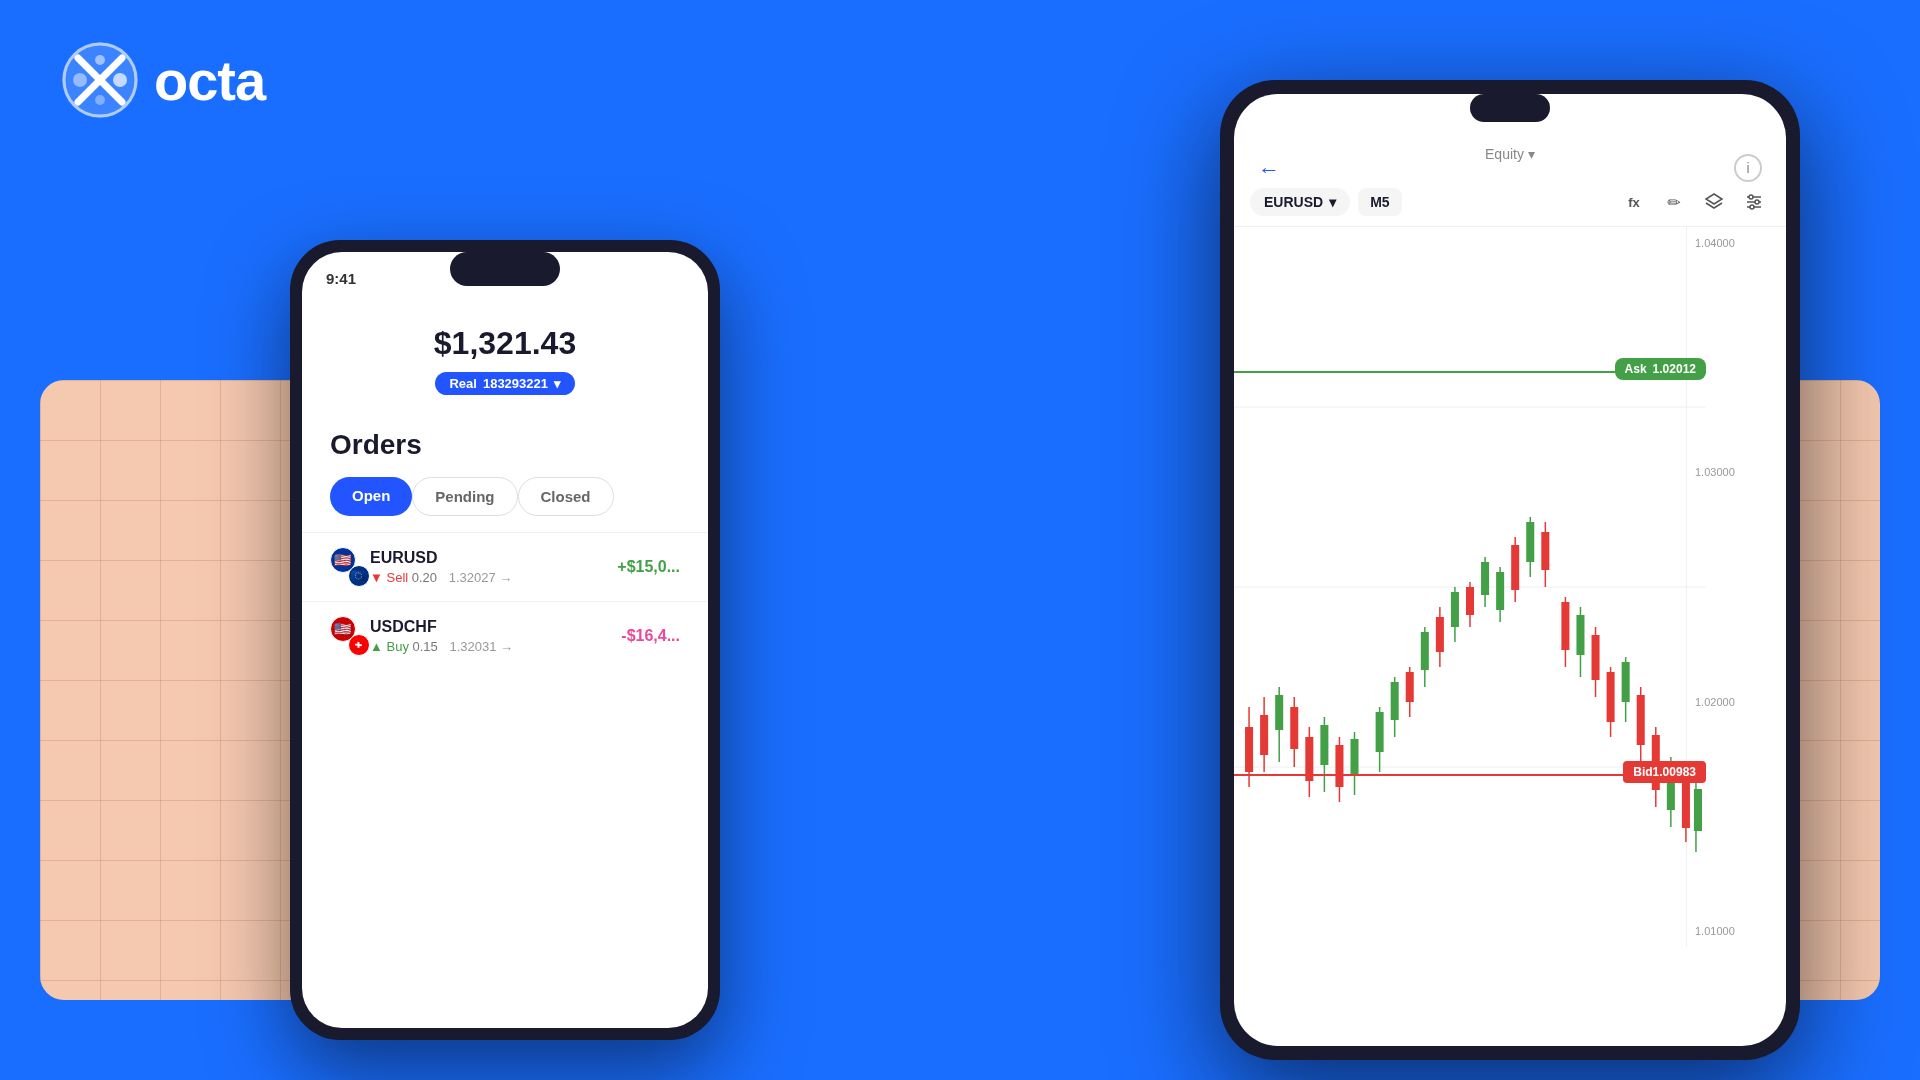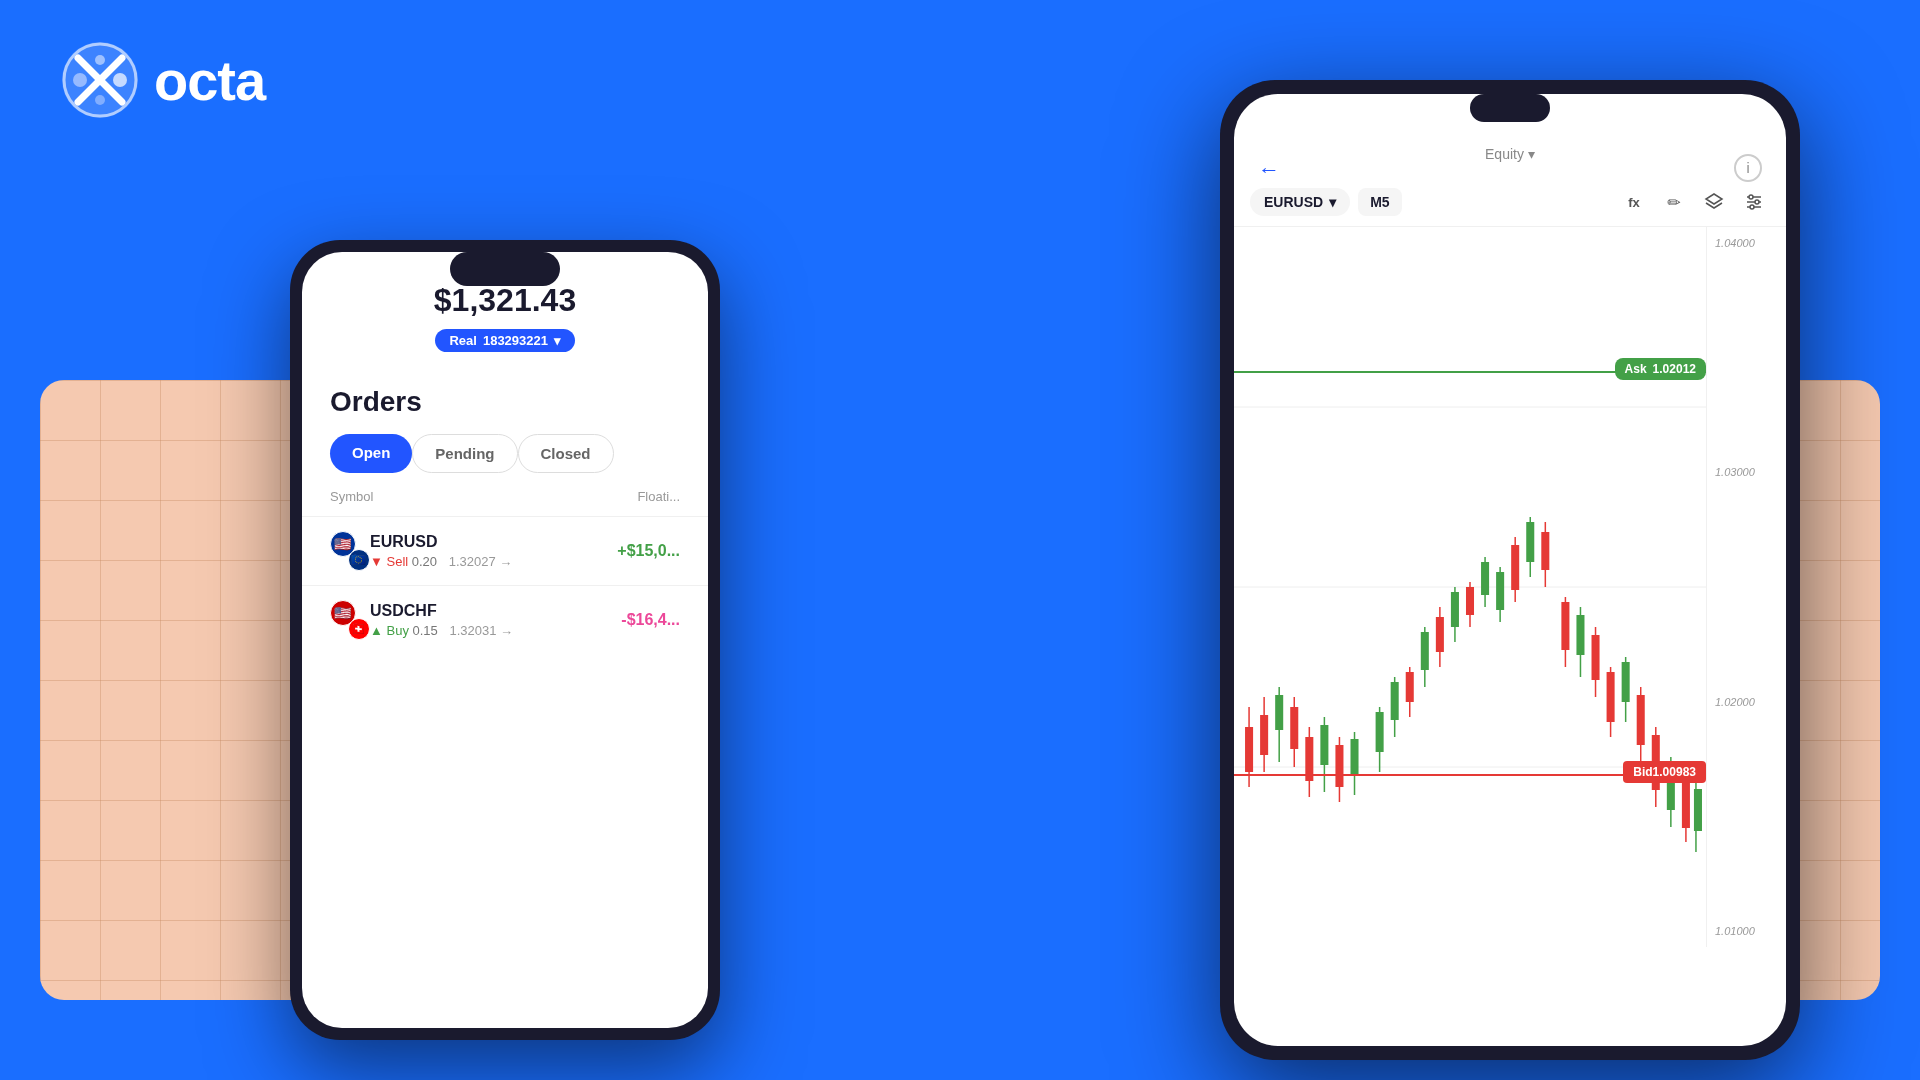--- a/index.html
+++ b/index.html
@@ -321,29 +321,28 @@
       position: relative;
       height: 720px;
       background: white;
       overflow: hidden;
     }
     .chart-price-levels {
       position: absolute;
       right: 0;
       top: 0;
       bottom: 0;
-      width: 80px;
+      width: 100px;
       display: flex;
       flex-direction: column;
       justify-content: space-between;
       padding: 10px 8px;
       font-size: 11px;
       color: #999;
       border-left: 1px solid #f0f0f0;
-      font-style: italic;
     }
 
     .dual-flag {
       position: relative;
       width: 40px;
       height: 40px;
     }
     .dual-flag .flag1 {
       position: absolute;
       left: 0;
@@ -397,44 +396,43 @@
     <circle cx="40" cy="20" r="5" fill="white" opacity="0.5"></circle>
     <circle cx="40" cy="60" r="5" fill="#a0c0ff" opacity="0.7"></circle>
   </svg>
   <span class="logo-text">octa</span>
 </div>
 
 <div class="phone-back">
   <div class="phone-back-camera"></div>
   <div class="phone-back-screen">
 
+    <div class="back-status-bar">
+      <span>9:41</span>
+    </div>
 
     <div class="back-balance">
       <div class="back-balance-amount">$1,321.43</div>
       <div style="display:flex;align-items:center;justify-content:center;gap:8px;margin-top:8px;">
         <div class="back-account-badge">
           <span>Real</span>
           <span>183293221</span>
           <span>▾</span>
         </div>
       </div>
     </div>
 
     <div class="back-orders-title">Orders</div>
 
     <div class="back-tabs">
       <div class="back-tab active">Open</div>
       <div class="back-tab inactive">Pending</div>
       <div class="back-tab inactive">Closed</div>
     </div>
 
-    <div class="back-table-header">
-      <span>Symbol</span>
-      <span>Floati...</span>
-    </div>
 
     <div class="back-order-item">
       <div class="dual-flag">
         <div class="flag1" style="background:#003399;">🇺🇸</div>
         <div class="flag2" style="background:#003080;">🇪🇺</div>
       </div>
       <div class="order-info">
         <div class="order-symbol">EURUSD</div>
         <div class="order-detail">
           <span class="order-sell">▼ Sell</span>

